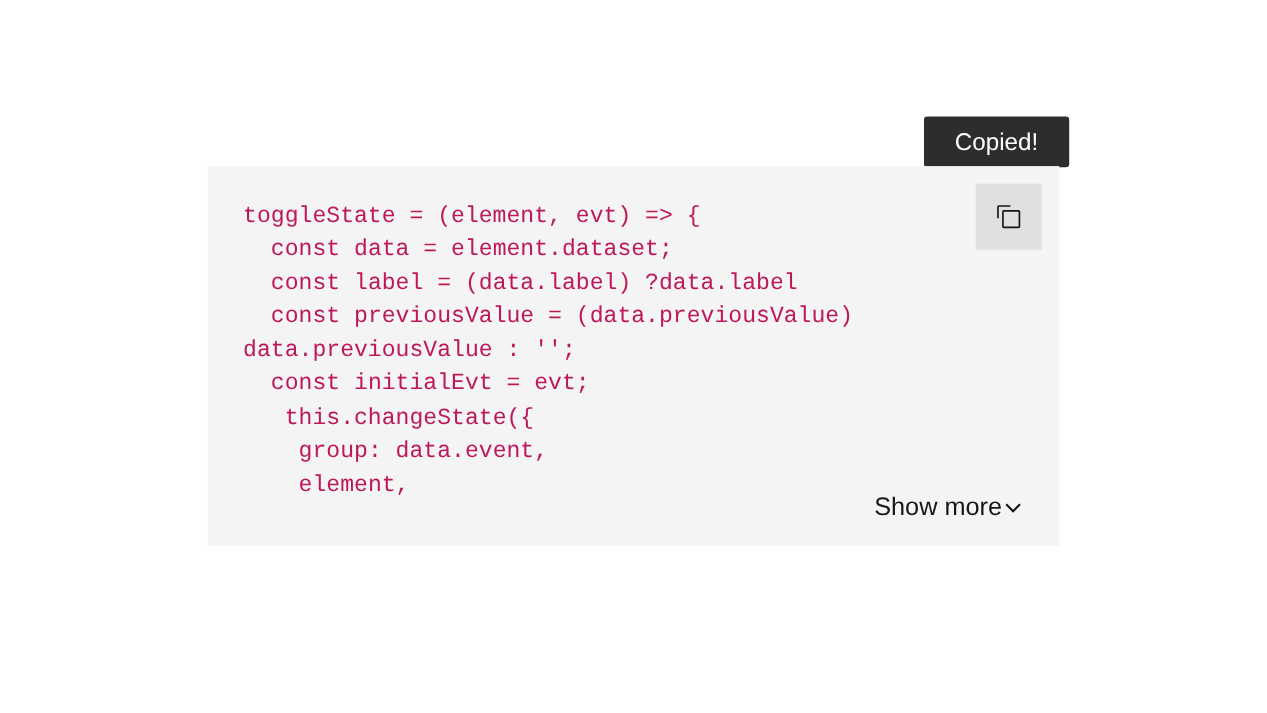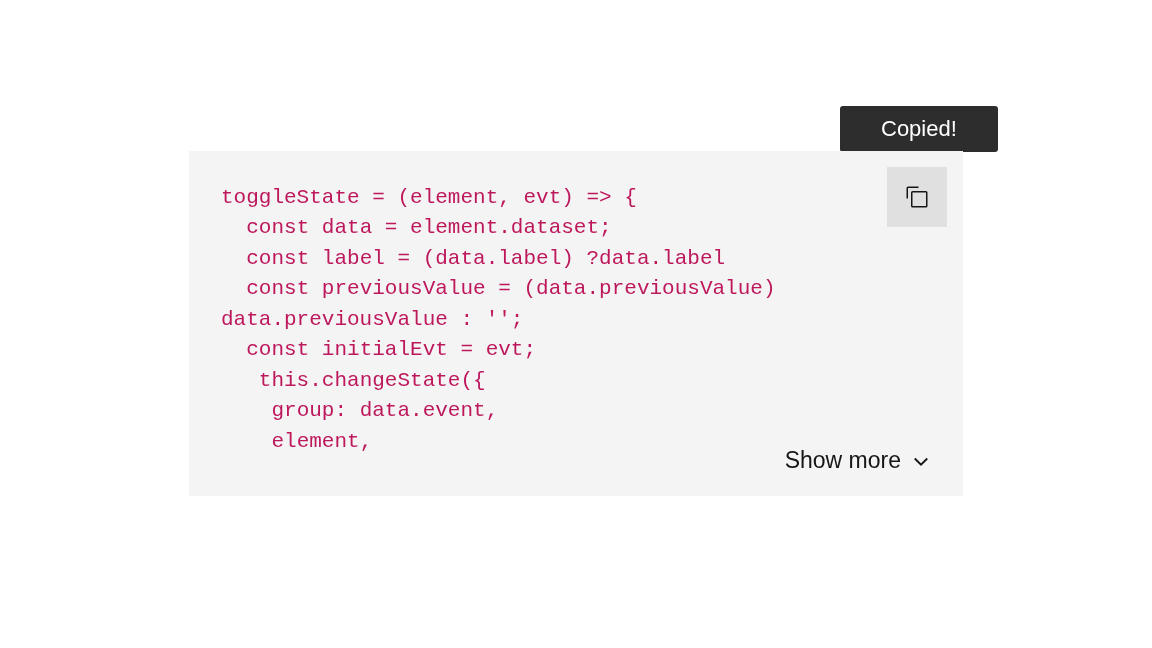--- a/index.html
+++ b/index.html
@@ -54,21 +54,21 @@
       width: 24px;
       height: 24px;
     }
 
     .tooltip {
       position: absolute;
       top: 106px;
       left: 840px;
       background: #2d2d2d;
       color: #ffffff;
-      padding: 10px 41px;
+      padding: 10px 28px;
       font-size: 22px;
       border-radius: 3px;
       white-space: nowrap;
     }
 
     .tooltip::after {
       content: "";
       position: absolute;
       top: 100%;
       left: 50%;
@@ -76,21 +76,20 @@
       border: 8px solid transparent;
       border-top-color: #2d2d2d;
     }
 
     .show-more {
       position: absolute;
       bottom: 18px;
       right: 30px;
       display: flex;
       align-items: center;
-      gap: 10px;
       font-size: 23px;
       color: #161616;
       cursor: pointer;
       background: #f4f4f4;
       border: none;
       padding: 4px 2px;
     }
 
     .chevron-down {
       width: 20px;

